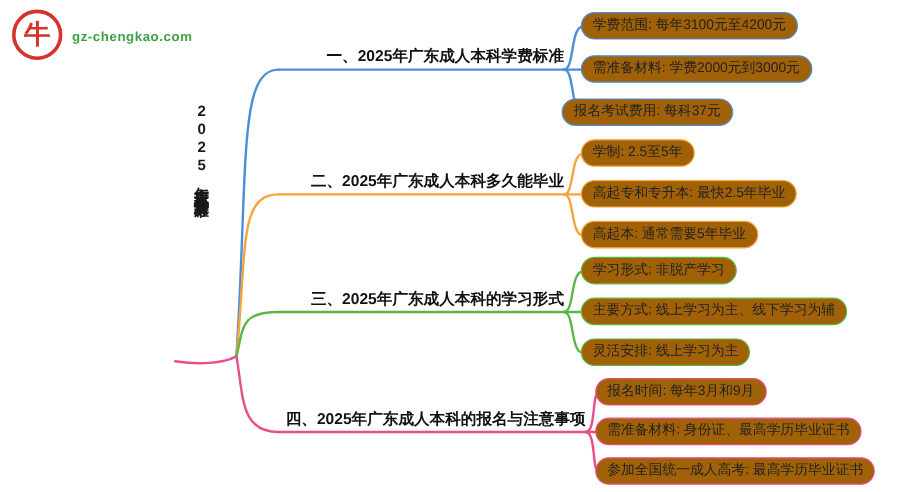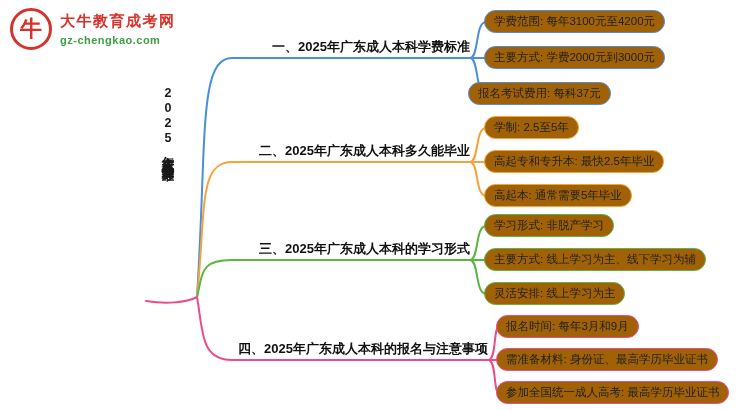--- a/index.html
+++ b/index.html
@@ -86,34 +86,33 @@
     <path class="st c-b4" d="M488,360 L499,360"></path>
     <path class="st c-b4" d="M488,360 C497,360 493,393 499,393"></path>
   </g>
 </svg>
 
 <div class="logo">
   <div class="logo-icon">
     <span>牛</span>
   </div>
   <div class="logo-text">
-    <div class="logo-title">大牛教育成考网</div>
     <div class="logo-domain">gz-chengkao.com</div>
   </div>
 </div>
 
 <div class="root-label">2025年广东成人本科各专业学费标准</div>
 
 <div id="bl1" class="branch-label">一、2025年广东成人本科学费标准</div>
 <div id="bl2" class="branch-label">二、2025年广东成人本科多久能毕业</div>
 <div id="bl3" class="branch-label">三、2025年广东成人本科的学习形式</div>
 <div id="bl4" class="branch-label">四、2025年广东成人本科的报名与注意事项</div>
 
 <div class="node b1" style="left:484px;top:10px">学费范围: 每年3100元至4200元</div>
-<div class="node b1" style="left:484px;top:46px">主要方式: 学费2000元到3000元</div>
+<div class="node b1" style="left:484px;top:46px">需准备材料: 学费2000元到3000元</div>
 <div class="node b1" style="left:468px;top:82px">报名考试费用: 每科37元</div>
 
 <div class="node b2" style="left:484px;top:116px">学制: 2.5至5年</div>
 <div class="node b2" style="left:484px;top:150px">高起专和专升本: 最快2.5年毕业</div>
 <div class="node b2" style="left:484px;top:184px">高起本: 通常需要5年毕业</div>
 
 <div class="node b3" style="left:484px;top:214px">学习形式: 非脱产学习</div>
 <div class="node b3" style="left:484px;top:248px">主要方式: 线上学习为主、线下学习为辅</div>
 <div class="node b3" style="left:484px;top:282px">灵活安排: 线上学习为主</div>
 

